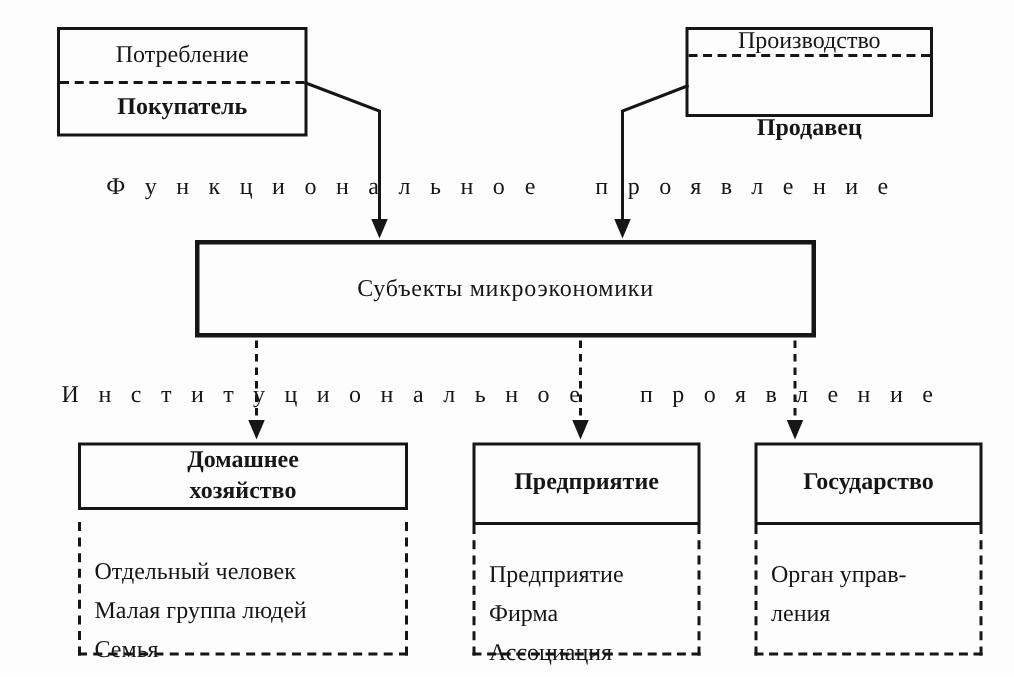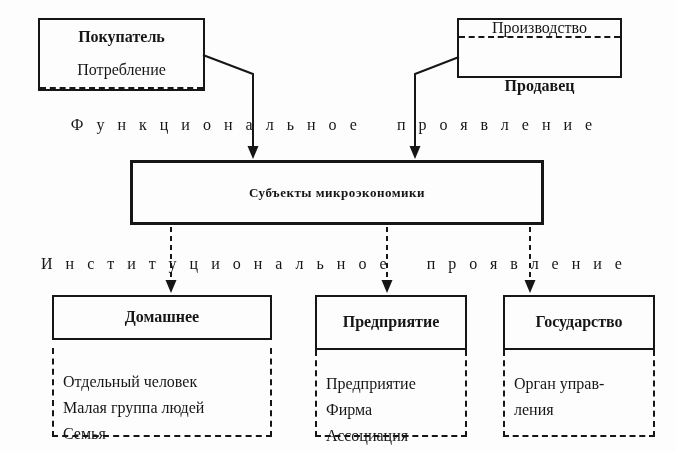--- a/index.html
+++ b/index.html
@@ -33,22 +33,22 @@
     line-height: 1;
   }
   .split-box .half.upper { border-bottom: 2px dashed #161616; }
   .split-box .half.lower { font-weight: bold; }
   
   .center-box {
     border-width: 3px;
     display: flex;
     align-items: center;
     justify-content: center;
-    font-size: 13px;
-    font-weight: bold;
+    font-size: 16px;
+    font-weight: normal;
     letter-spacing: 0.5px;
   }
   
   .spread-label {
     position: absolute;
     left: 0;
     width: 676px;
     text-align: center;
     font-size: 16px;
     letter-spacing: 13px;
@@ -83,37 +83,38 @@
     top: 0;
     pointer-events: none;
   }
 </style>
 </head>
 <body>
 
 <div class="stage">
 
   <div class="box split-box" style="left:38px; top:18px; width:167px; height:73px;">
+    <div class="half upper">Потребление</div>
     <div class="half lower">Покупатель</div>
-    <div class="half upper">Потребление</div>
   </div>
 
   <div class="box split-box" style="left:457px; top:18px; width:165px; height:60px;gap:40px;">
     <div class="half upper">Производство</div>
     <div class="half lower">Продавец</div>
   </div>
 
   <div class="spread-label" style="top:117px;">Функциональное проявление</div>
 
   <div class="box center-box" style="left:130px; top:160px; width:414px; height:65px;">Субъекты микроэкономики</div>
 
   <div class="spread-label" style="top:256px;">Институциональное проявление</div>
 
   <div class="box col-title" style="left:52px; top:295px; width:220px; height:45px;">
     <span>Домашнее</span>
+    <span>хозяйство</span>
   </div>
   <div class="dash-box" style="left:52px; top:348px; width:220px; height:89px;">
     <div class="item">Отдельный человек</div>
     <div class="item">Малая группа людей</div>
     <div class="item">Семья</div>
   </div>
 
   <div class="box col-title" style="left:315px; top:295px; width:152px; height:55px;">
     <span>Предприятие</span>
   </div>

